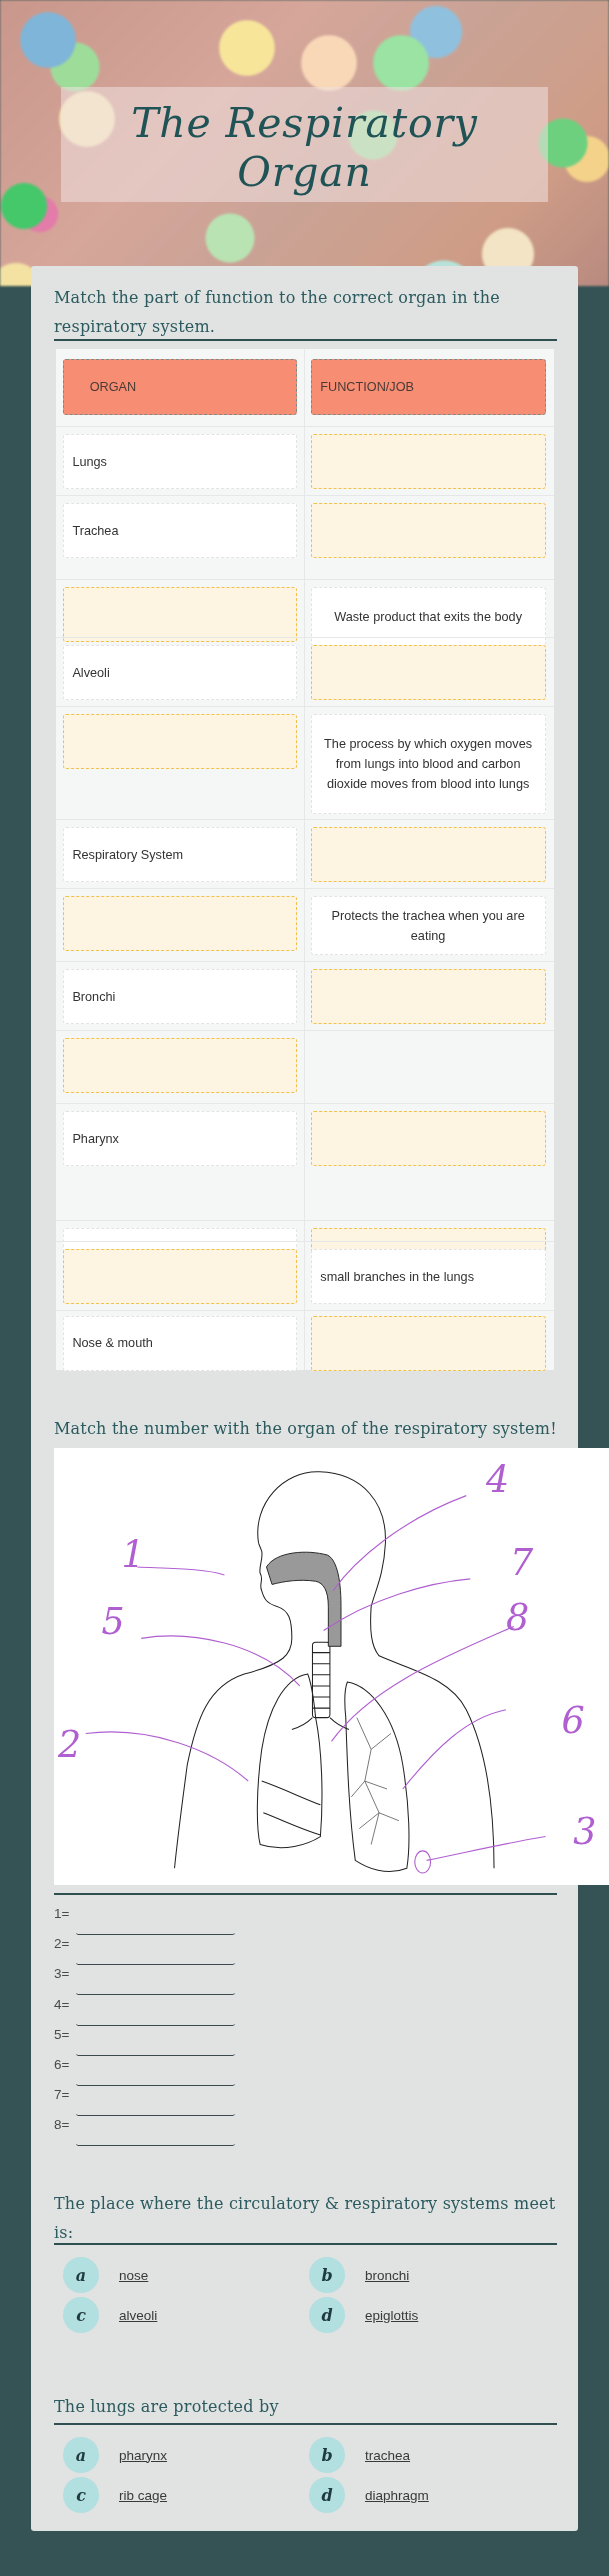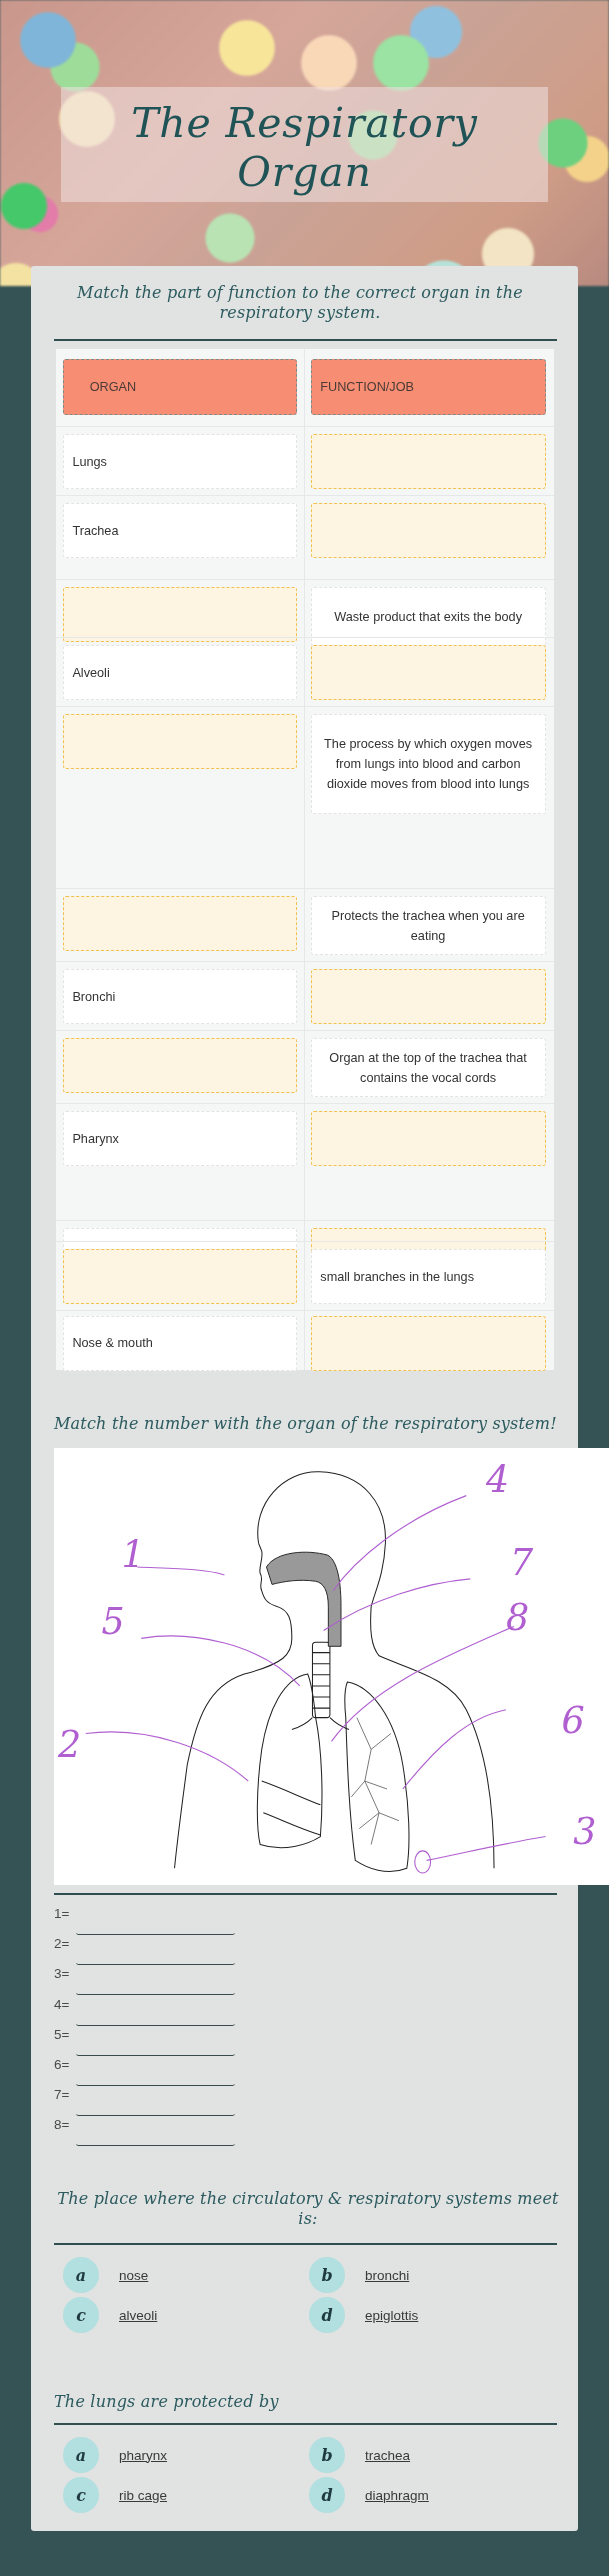--- a/index.html
+++ b/index.html
@@ -40,22 +40,22 @@
     font-size: 41px; line-height: 49px; color: #1f5356; letter-spacing: 0.8px;
     padding-top: 6.3px;
   }
 
   .card {
     position: absolute; left: 31px; top: 266px; width: 547px; height: 2265px;
     background: #e1e2e2; border-radius: 3.2px;
   }
 
   .q-heading {
-    position: absolute; left: 23px; font-family: "DejaVu Serif", serif; font-style: italic;
-    font-size: 16px; line-height: 20px; color: #2b5b5f; letter-spacing: 0.2px; text-align: center;
+    position: absolute; left: 23px; font-family: "DejaVu Serif", serif; 
+    font-size: 16px; line-height: 29px; color: #2b5b5f; letter-spacing: 0.2px;
   }
   .q-divider { position: absolute; left: 23px; width: 503px; height: 1.6px; background: #2f4f51; }
 
   .table {
     position: absolute; left: 24.6px; top: 83px; width: 498px; height: 1021px;
     background: #f5f6f6;
   }
   .row { position: absolute; left: 0; width: 498px; border-top: 0.8px solid #e6e7e8; }
   .col-sep { position: absolute; left: 248px; top: 0; width: 0.8px; height: 100%; background: #e6e7e8; }
   .cell {
@@ -131,34 +131,37 @@
     <div class="row" style="top:288px; height:69px;">
       <div class="cell left item" style="top:7.1px; height:55px;">Alveoli</div>
       <div class="cell right drop" style="top:7.1px; height:55px;"></div>
     </div>
 
     <div class="row" style="top:357px; height:113px;">
       <div class="cell left drop" style="top:7.1px; height:55px;"></div>
       <div class="cell right item center" style="top:7.1px; height:100px;">The process by which oxygen moves from lungs into blood and carbon dioxide moves from blood into lungs</div>
     </div>
 
+    <div class="row" style="top:470px; height:69px;">
+      <div class="cell left item" style="top:7.1px; height:55px;">Respiratory System</div>
+      <div class="cell right drop" style="top:7.1px; height:55px;"></div>
+    </div>
 
     <div class="row" style="top:539px; height:73px;">
       <div class="cell left drop" style="top:7.1px; height:55px;"></div>
       <div class="cell right item center" style="top:7.1px; height:59px;">Protects the trachea when you are eating</div>
     </div>
 
     <div class="row" style="top:612px; height:69px;">
       <div class="cell left item" style="top:7.1px; height:55px;">Bronchi</div>
       <div class="cell right drop" style="top:7.1px; height:55px;"></div>
     </div>
 
     <div class="row" style="top:681px; height:73px;">
       <div class="cell left drop" style="top:7.1px; height:55px;"></div>
-      <div class="cell right item center" style="top:7.1px; height:59px;">Organ at the top of the trachea that contains the vocal cords</div>
     </div>
 
     <div class="row" style="top:754px; height:69px;">
       <div class="cell left item" style="top:7.1px; height:55px;">Pharynx</div>
       <div class="cell right drop" style="top:7.1px; height:55px;"></div>
     </div>
 
     <div class="row" style="top:823px; height:69px;margin-top:48px;">
       <div class="cell left item" style="top:7.1px; height:55px;">Mucus &amp; Cilia</div>
       <div class="cell right drop" style="top:7.1px; height:55px;"></div>

